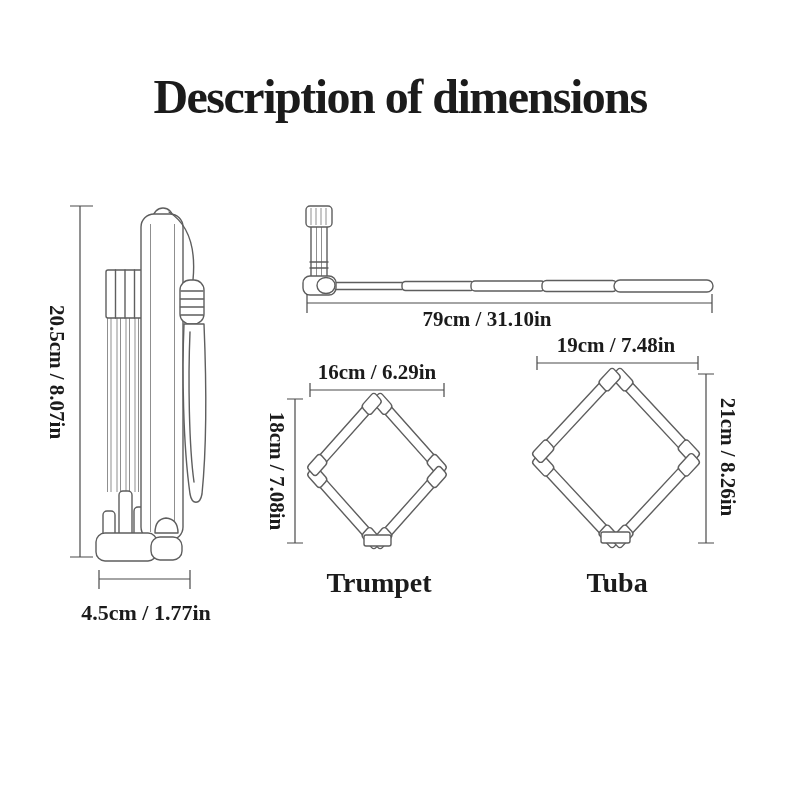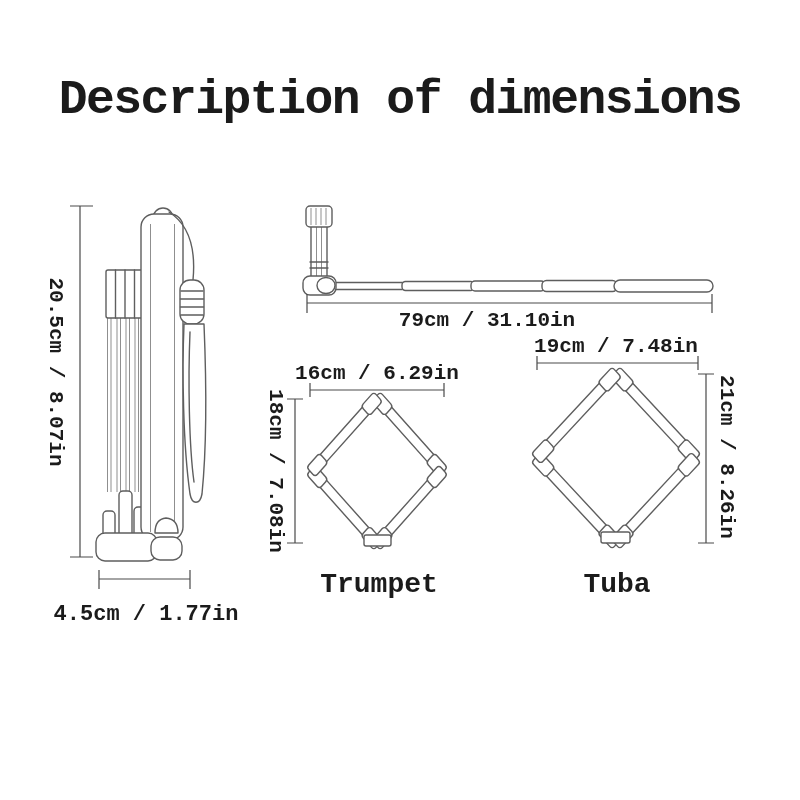--- a/index.html
+++ b/index.html
@@ -1,17 +1,17 @@
 <!DOCTYPE html>
 <html><head>
 <meta charset="utf-8">
 <style>
   html,body{margin:0;padding:0;background:#fff;}
   .canvas{position:relative;width:800px;height:800px;background:#ffffff;overflow:hidden;
-          font-family:Liberation Mono, monospace;}
+          font-family:Liberation Serif, serif;}
   svg{display:block;}
   
   .w    {fill:#ffffff;stroke:#5e5e5e;stroke-width:1.4;stroke-linejoin:round;}
   .s    {fill:none;stroke:#5e5e5e;stroke-width:1.4;stroke-linecap:round;stroke-linejoin:round;}
   .thin {fill:none;stroke:#8f8f8f;stroke-width:1;}
   .rod,.sleeve{fill:#ffffff;stroke:#5e5e5e;stroke-width:1.4;vector-effect:non-scaling-stroke;}
   .dim  {fill:none;stroke:#4a4a4a;stroke-width:1.2;}
   text  {fill:#1b1b1b;}
   .title  {font-size:48px;font-weight:700;letter-spacing:-1.5px;}
   .dimtext{font-size:21px;font-weight:700;}

